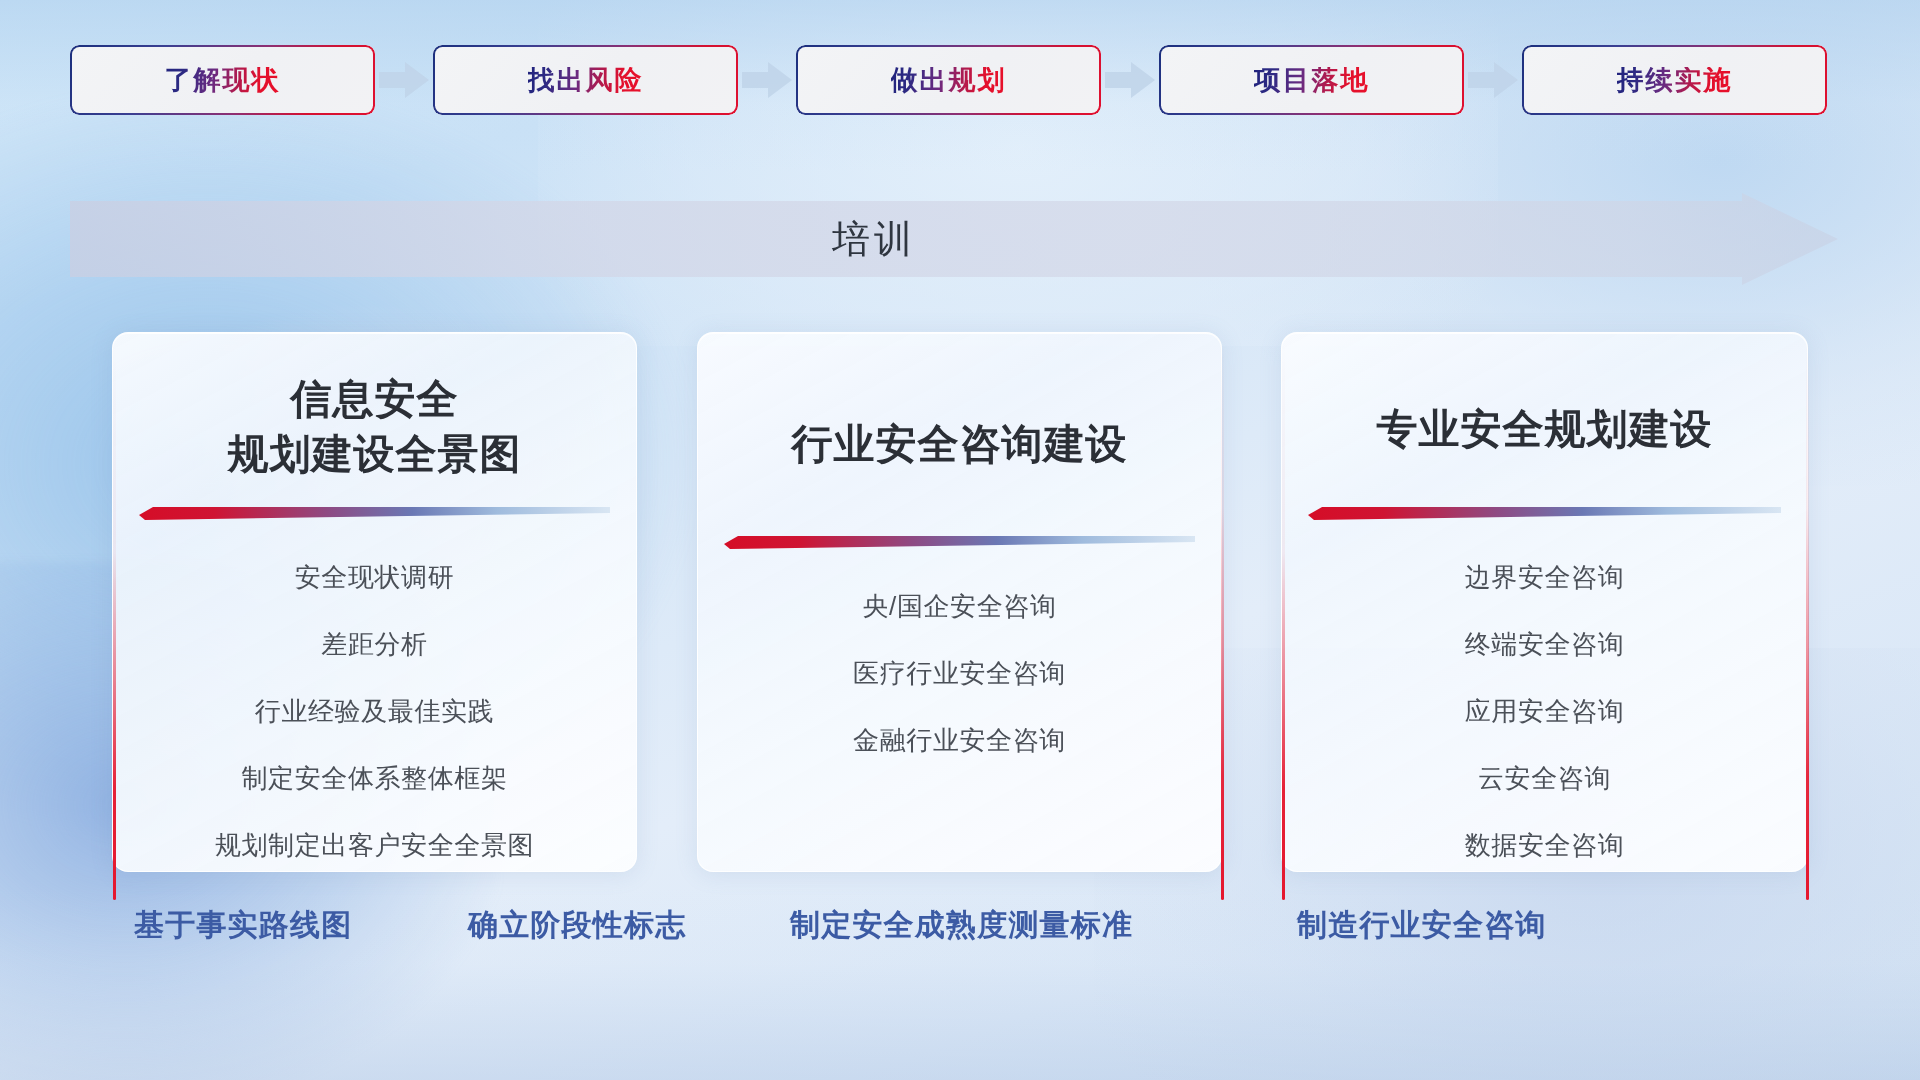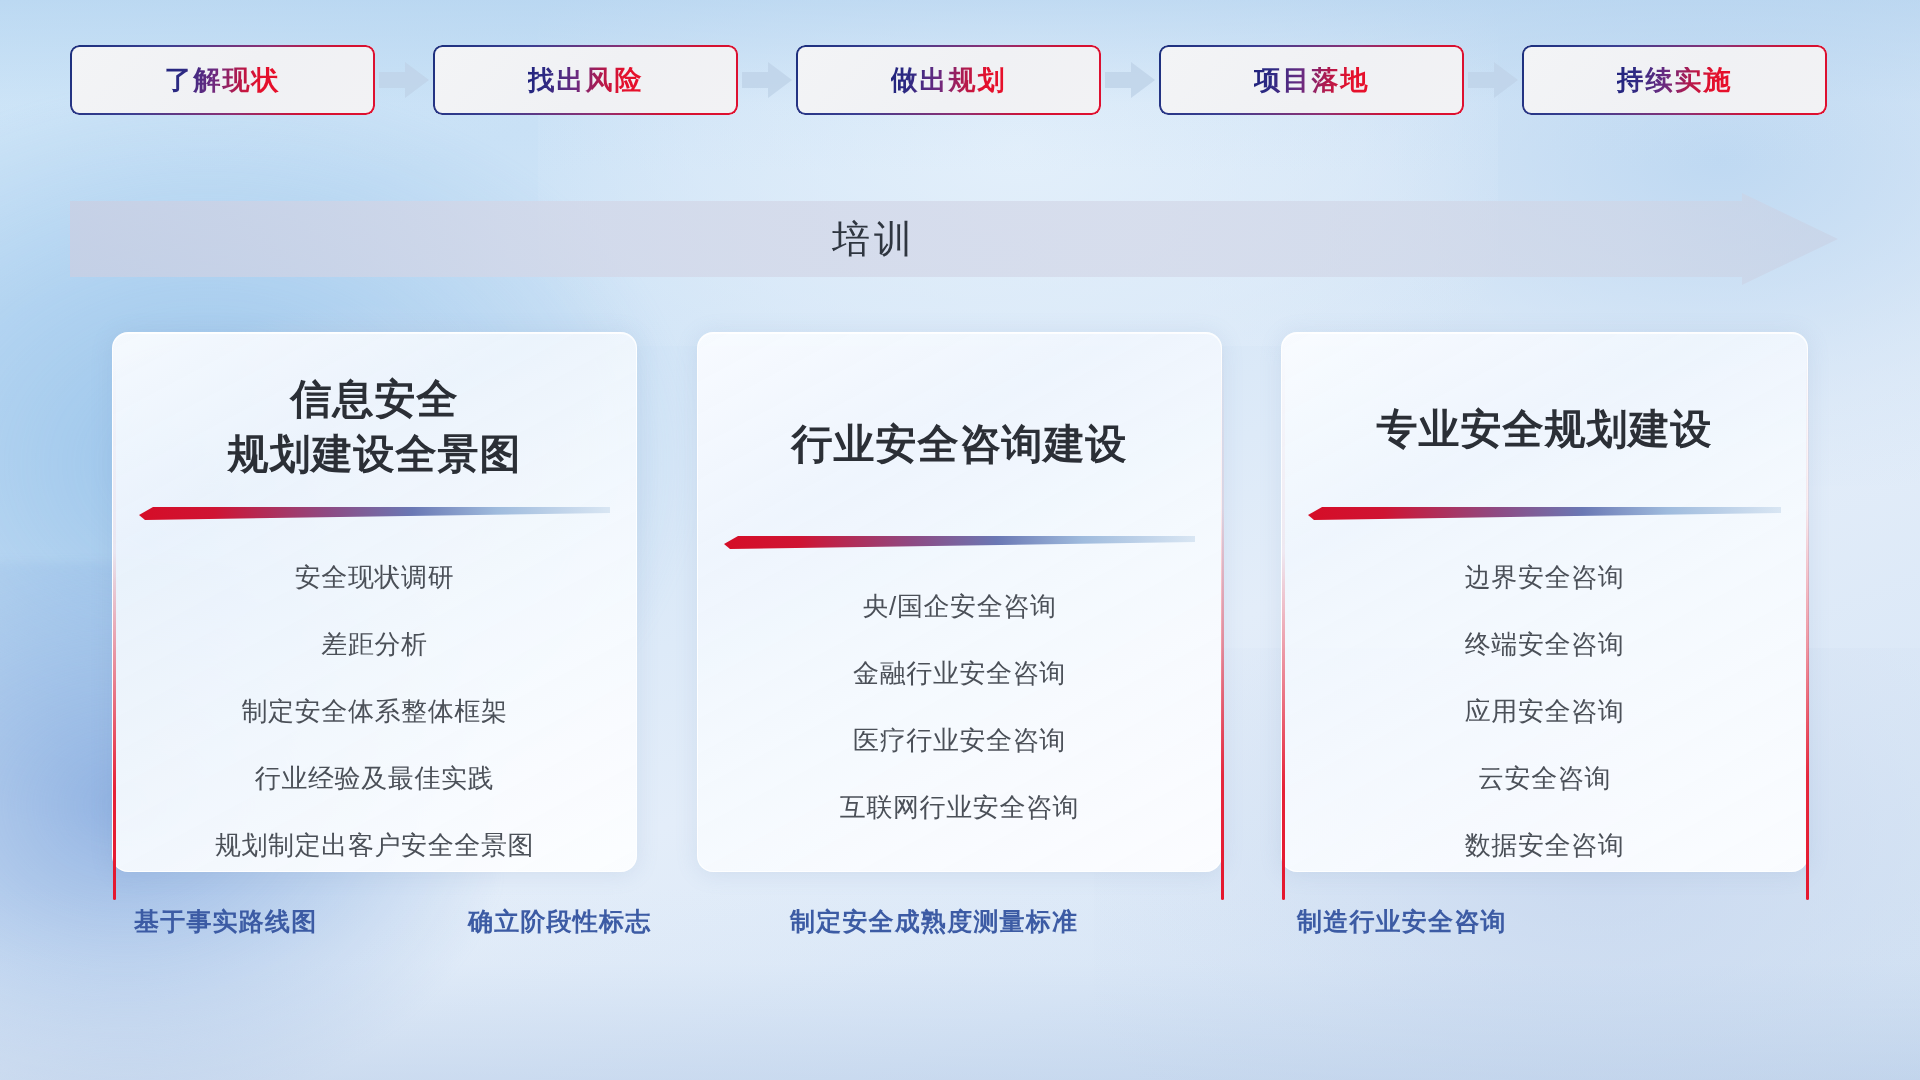--- a/index.html
+++ b/index.html
@@ -92,21 +92,21 @@
   .t-one{height:190px;padding-top:10px;margin-top:6px;}
   .divider{width:100%;height:18px;margin-top:-6px;}
   .divider svg{display:block;width:100%;height:100%;}
   .card-list{margin-top:30px;width:100%;display:flex;flex-direction:column;
     align-items:center;gap:16px;}
   .card-list .li{font-size:26px;color:#4b5058;line-height:51px;letter-spacing:.6px;
     font-weight:400;white-space:nowrap;}
 
   
   #footers{position:absolute;left:0;top:905px;width:1920px;height:60px;z-index:6;}
-  .foot{position:absolute;top:0;font-size:25px;font-weight:700;color:#3c5ba4;
+  .foot{position:absolute;top:0;font-size:30px;font-weight:700;color:#3c5ba4;
     letter-spacing:1.2px;white-space:nowrap;}
   .f1{left:134px;}
   .f2{left:468px;}
   .f3{left:790px;}
   .f4{left:1297px;}
 </style>
 </head>
 <body>
 
 <div id="bg">
@@ -202,22 +202,22 @@
               <stop offset="76%" stop-color="#9fbbdd"></stop>
               <stop offset="100%" stop-color="#d9e6f3"></stop>
             </linearGradient>
           </defs>
           <path d="M0 11 L14 3 L470 3 L470 9 L6 16 Z" fill="url(#dv1)"></path>
         </svg>
       </div>
       <div class="card-list">
         <div class="li">安全现状调研</div>
         <div class="li">差距分析</div>
+        <div class="li">行业经验及最佳实践</div>
         <div class="li">制定安全体系整体框架</div>
-        <div class="li">行业经验及最佳实践</div>
         <div class="li">规划制定出客户安全全景图</div>
       </div>
     </div>
   </div>
 
   <div class="card card-2">
     <div class="card-inner">
       <div class="card-title t-one">行业安全咨询建设</div>
       <div class="divider">
         <svg viewBox="0 0 470 18" preserveAspectRatio="none" xmlns="http://www.w3.org/2000/svg">
@@ -229,23 +229,22 @@
               <stop offset="58%" stop-color="#6a78b4"></stop>
               <stop offset="76%" stop-color="#9fbbdd"></stop>
               <stop offset="100%" stop-color="#d9e6f3"></stop>
             </linearGradient>
           </defs>
           <path d="M0 11 L14 3 L470 3 L470 9 L6 16 Z" fill="url(#dv2)"></path>
         </svg>
       </div>
       <div class="card-list">
         <div class="li">央/国企安全咨询</div>
+        <div class="li">医疗行业安全咨询</div>
         <div class="li">金融行业安全咨询</div>
-        <div class="li">医疗行业安全咨询</div>
-        <div class="li">互联网行业安全咨询</div>
       </div>
     </div>
   </div>
 
   <div class="card card-3">
     <div class="card-inner">
       <div class="card-title t-one">专业安全规划建设</div>
       <div class="divider">
         <svg viewBox="0 0 470 18" preserveAspectRatio="none" xmlns="http://www.w3.org/2000/svg">
           <defs>

